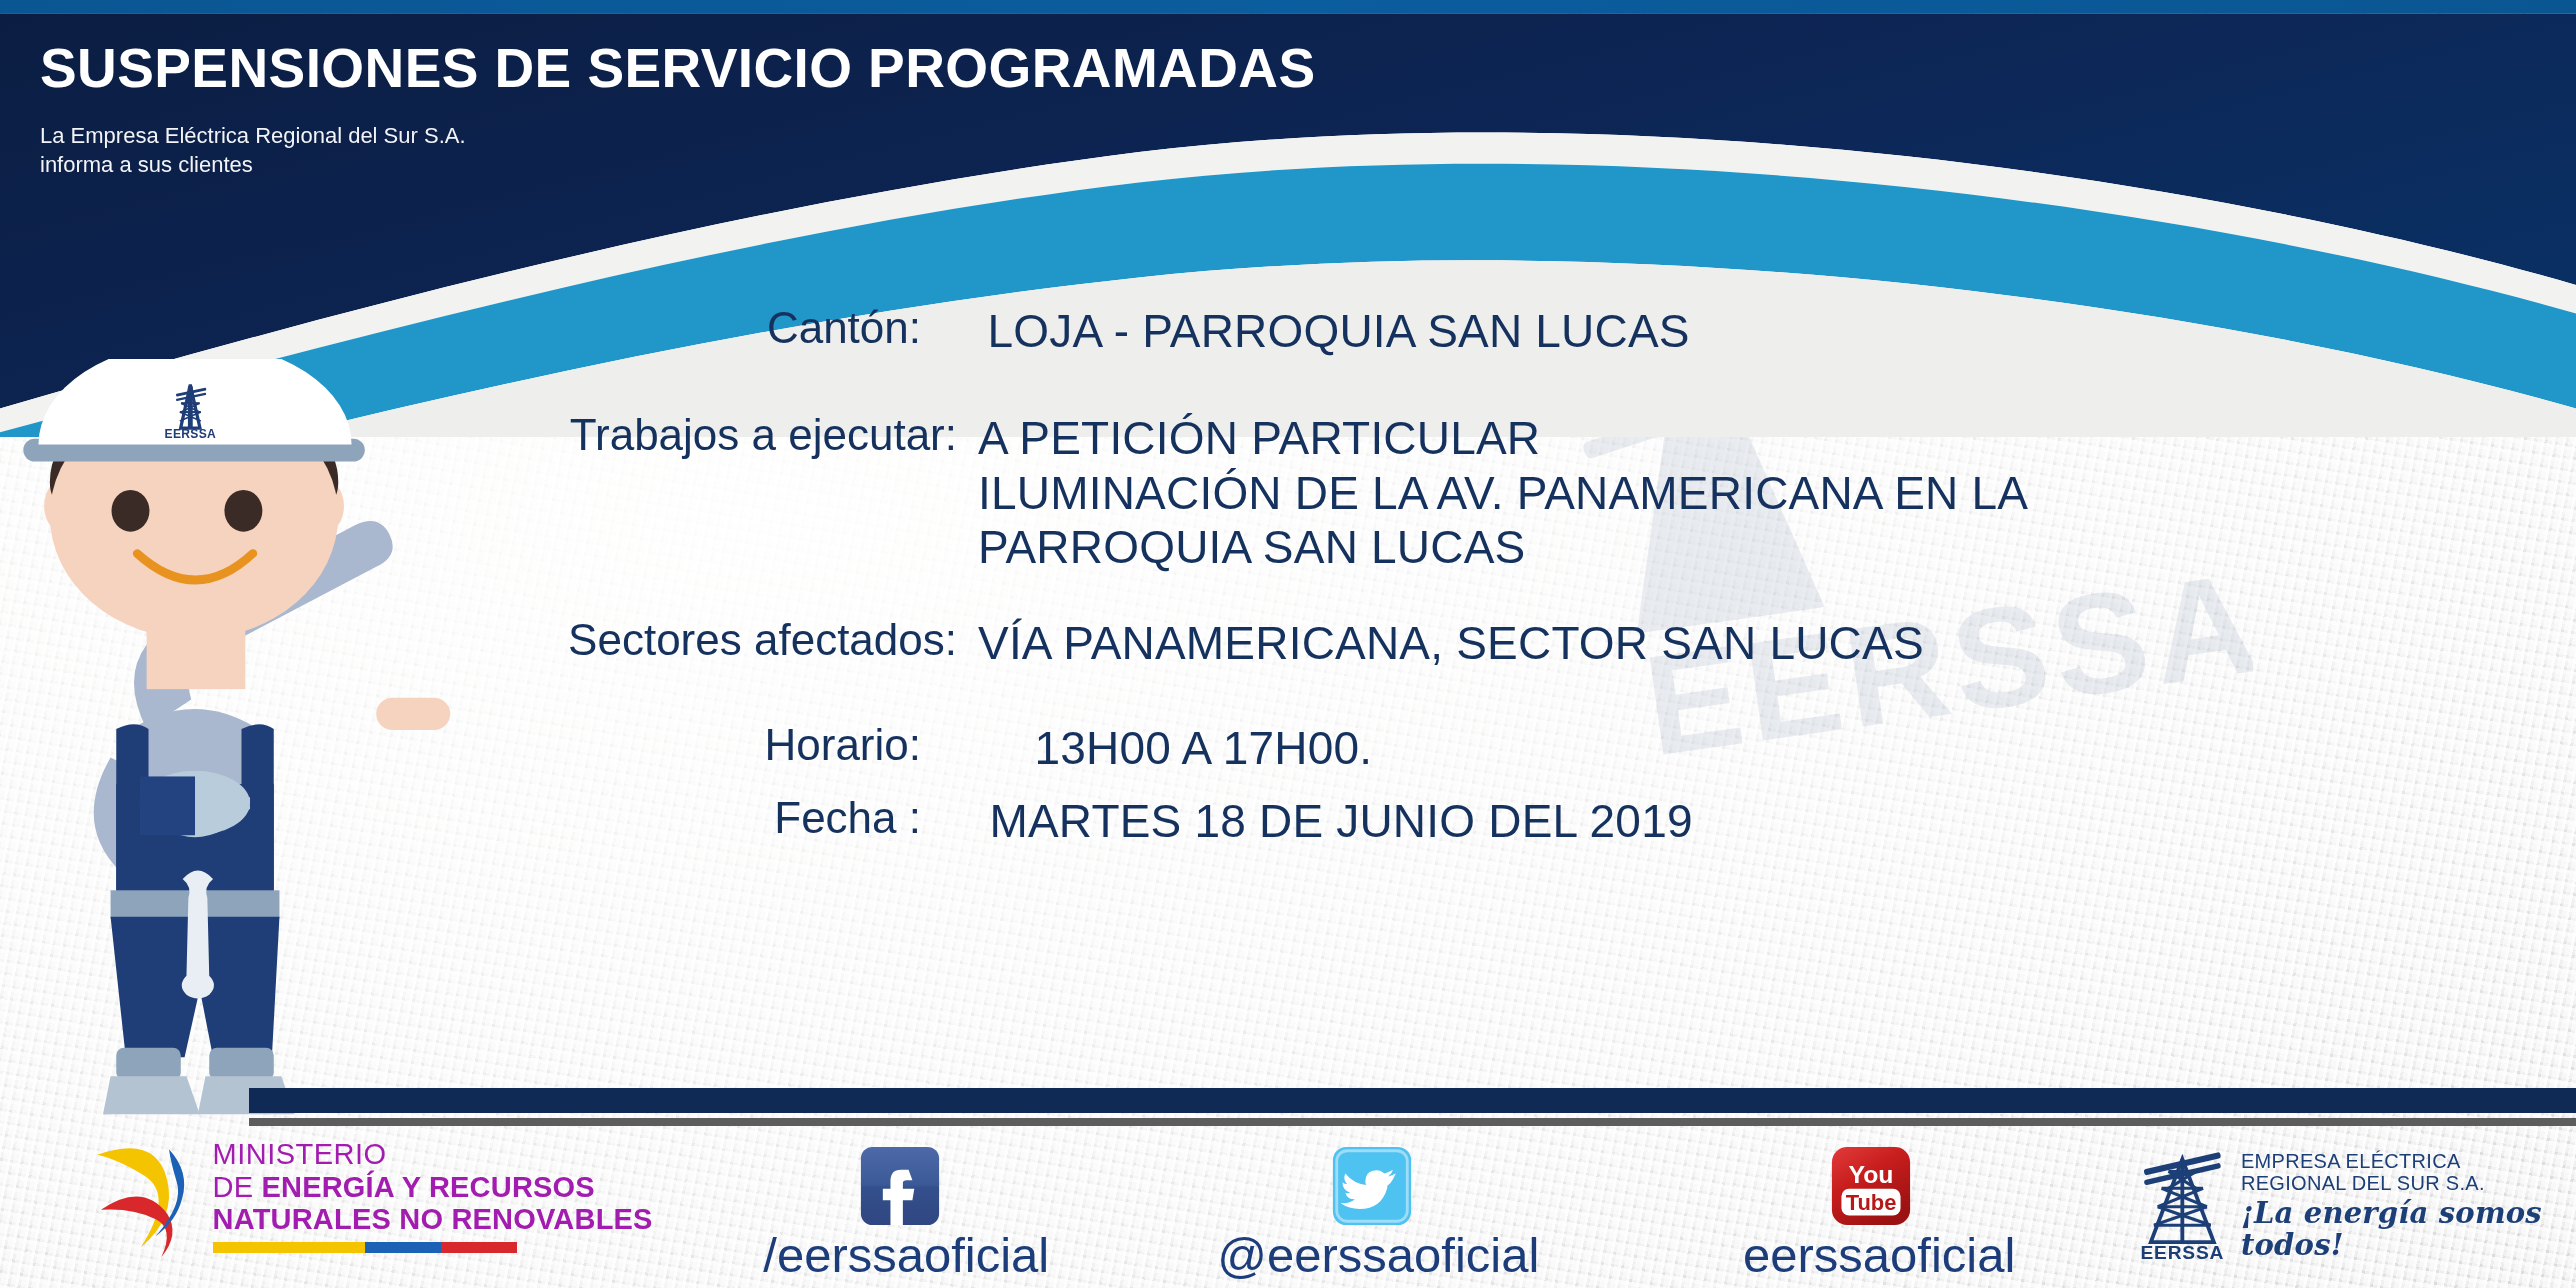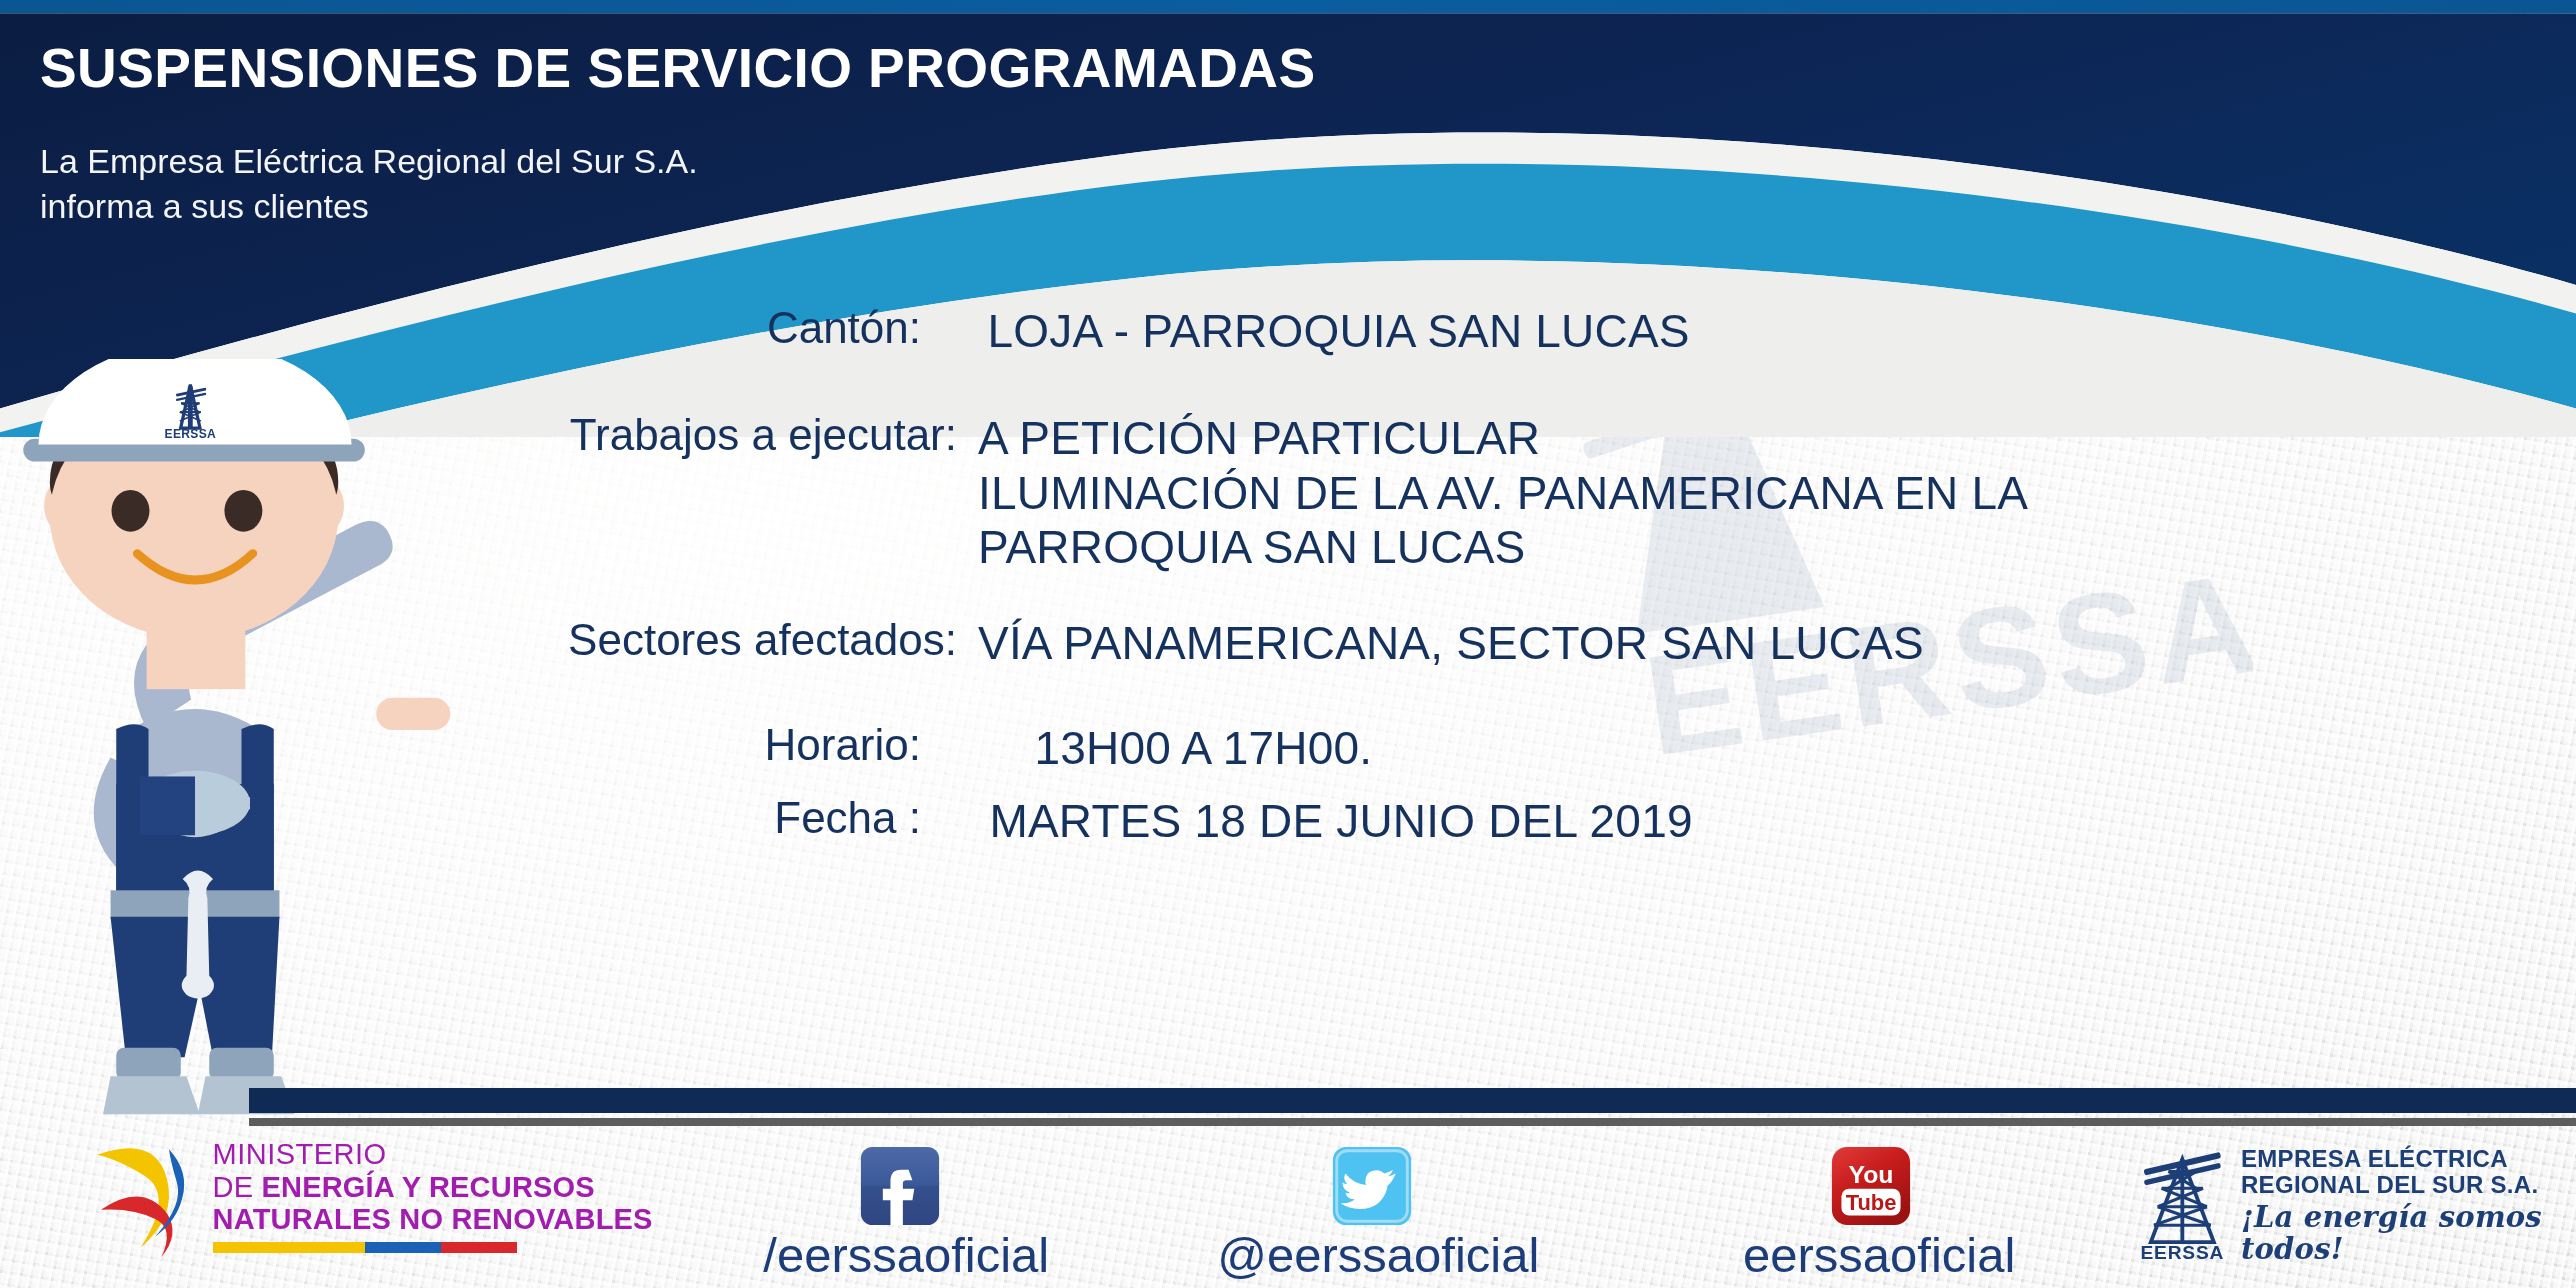--- a/index.html
+++ b/index.html
@@ -40,22 +40,22 @@
     background: linear-gradient(90deg, #0a5693 0%, #0a5d9e 50%, #0a5693 100%);
   }
   .header-wave { position: absolute; left: 0; top: 0; width: 2576px; height: 437px; }
 
   .title {
     position: absolute; left: 40px; top: 36px;
     font-size: 55px; font-weight: bold; color: #ffffff;
     letter-spacing: 0.4px; white-space: nowrap;
   }
   .subtitle {
-    position: absolute; left: 40px; top: 139px;
-    font-size: 34px; color: #f2f4f7; line-height: 1.33;
+    position: absolute; left: 40px; top: 121px;
+    font-size: 22px; color: #f2f4f7; line-height: 1.33;
     white-space: pre-line;
   }
 
   
   .fields { position: absolute; left: 0; top: 304px; width: 2344px; }
   .field-row { display: flex; align-items: flex-start; margin-bottom: 32px; }
   .field-label {
     width: 978px; text-align: right; padding-right: 21px;
     font-size: 44px; color: #15315e; white-space: nowrap;
     line-height: 1.1;
@@ -108,21 +108,21 @@
   .social-yt { left: 1726px; }
   .social-icon { width: 82px; height: 82px; flex: 0 0 auto; }
   .social-handle {
     font-size: 49px; color: #1c3d7a; margin-left: 13.3px; white-space: nowrap;
   }
   .social-yt .social-handle { margin-left: 17px; }
 
   .eerssa-logo { position: absolute; left: 2137px; top: 1135px; display: flex; align-items: center; }
   .eerssa-tower { width: 112px; height: 142px; }
   .eerssa-words { margin-left: 13.3px; color: #1d3f77; line-height: 1.1; }
-  .eerssa-l1, .eerssa-l2 { font-size: 24px; font-weight: bold; letter-spacing: 0.3px; }
+  .eerssa-l1, .eerssa-l2 { font-size: 20px; font-weight: normal; letter-spacing: 0.3px; }
   .eerssa-slogan {
     font-family: "DejaVu Serif", serif;
     font-size: 29px; font-style: italic; font-weight: bold;
     letter-spacing: 0.2px; margin-top: 3.8px;
   }
 </style>
 </head>
 <body>
 
 <div id="poster">

